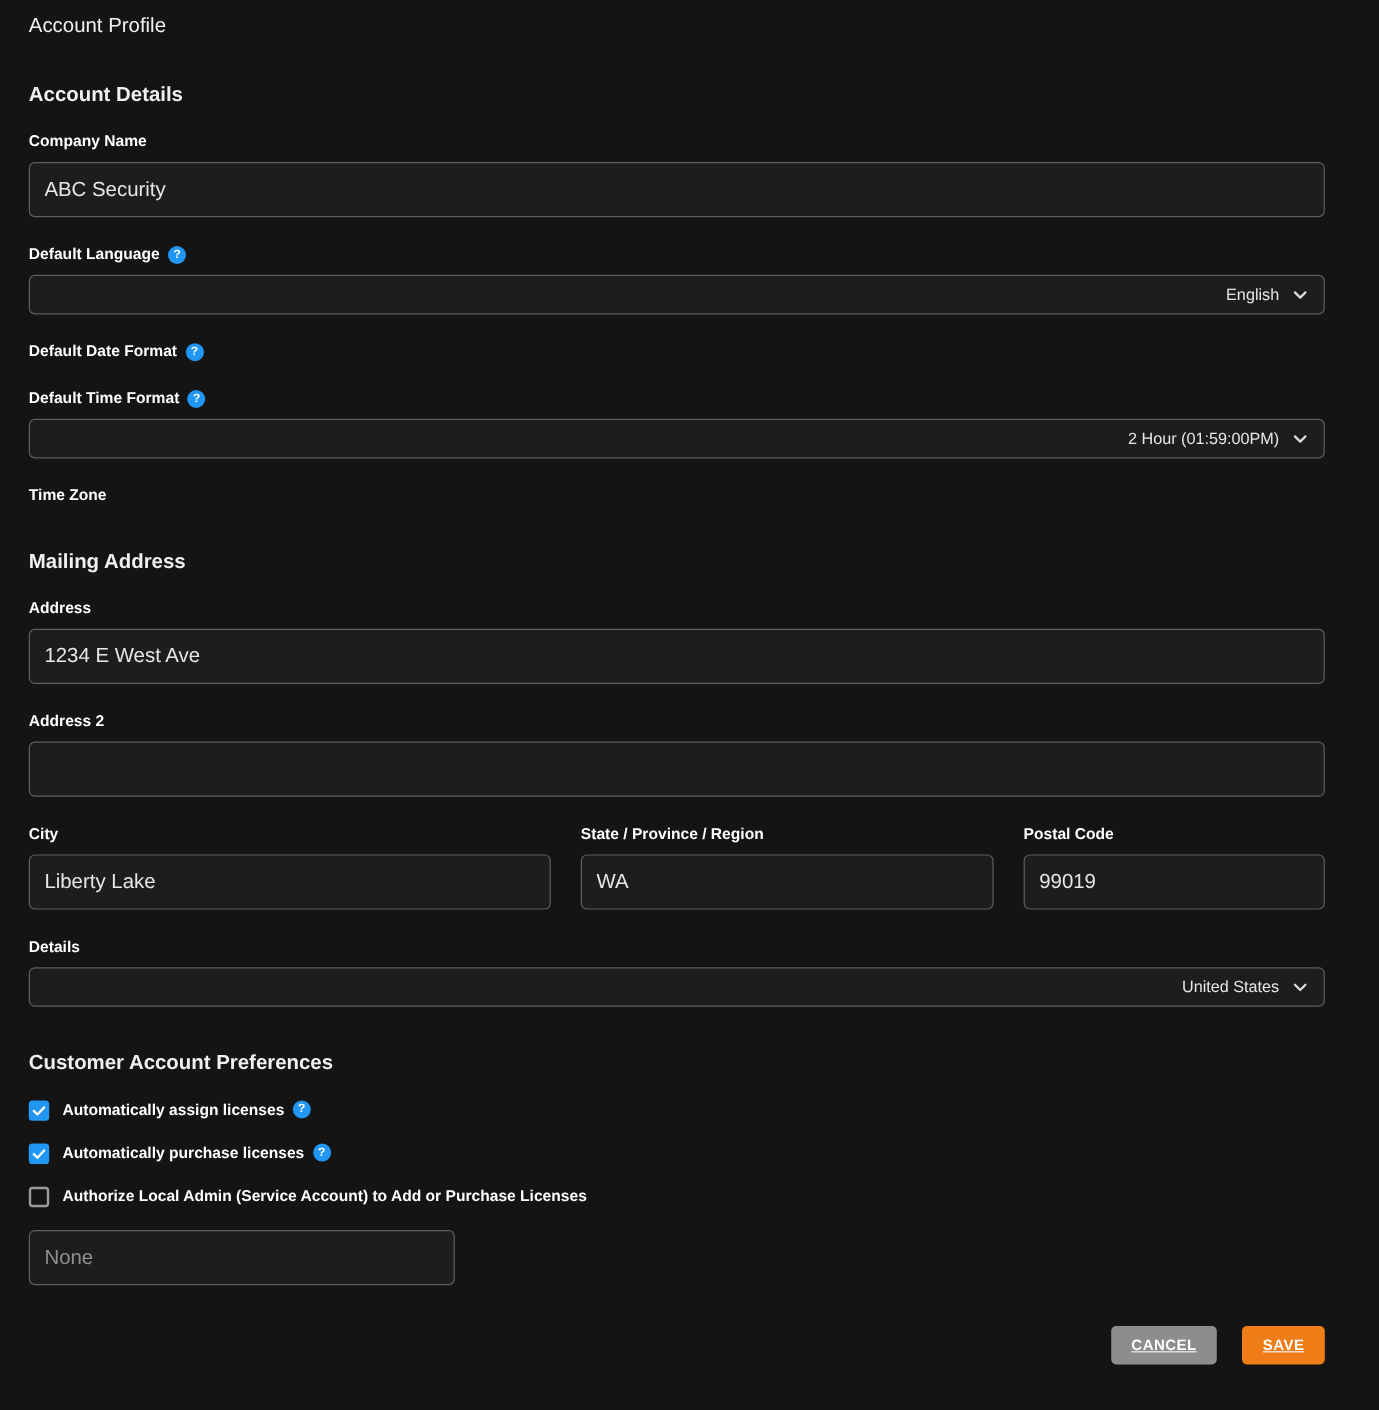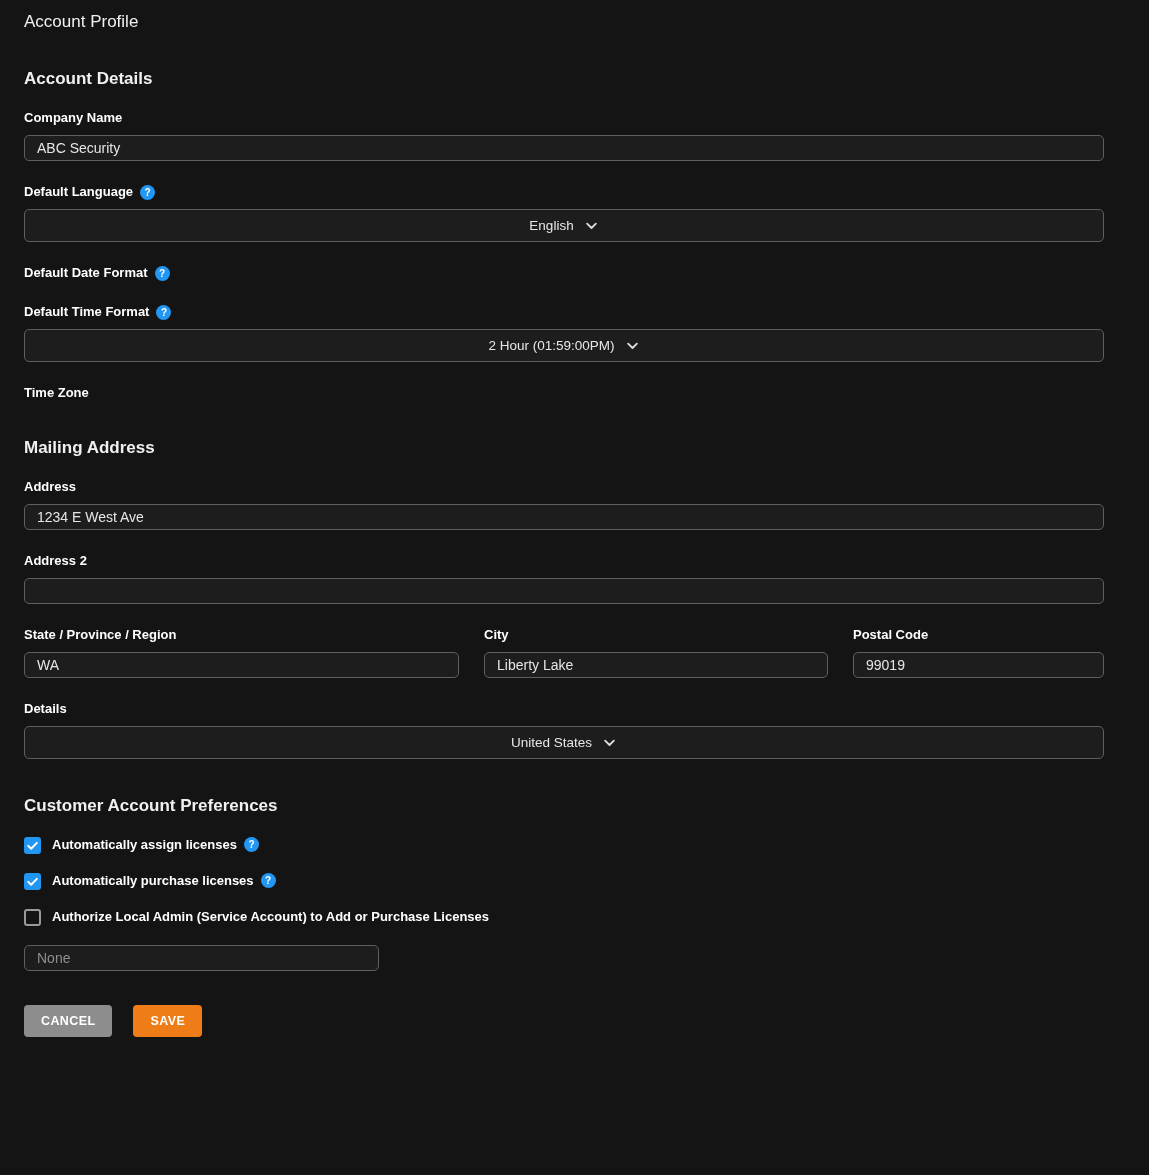--- a/index.html
+++ b/index.html
@@ -60,35 +60,35 @@
     border-radius: 50%;
     background: var(--help-blue);
     color: #ffffff;
     font-size: 10px;
     font-weight: 700;
     cursor: pointer;
     flex: 0 0 auto;
   }
   .text-input {
     width: 100%;
-    height: 26px;
+    height: 46px;
     background: var(--input-bg);
     border: 1px solid var(--input-border);
     border-radius: 5px;
     padding: 0 12px;
     color: #e6e6e6;
-    font-size: 14px;
+    font-size: 17px;
     font-family: "Liberation Sans", sans-serif;
     outline: none;
   }
   .text-input.muted { color: var(--text-muted); }
   .select {
     display: flex;
     align-items: center;
-    justify-content: center;
+    justify-content: flex-end;
     width: 100%;
     height: 33px;
     background: var(--input-bg);
     border: 1px solid var(--input-border);
     border-radius: 5px;
     padding: 0 12px;
     font-size: 13.5px;
     color: #e6e6e6;
     cursor: pointer;
   }
@@ -128,22 +128,24 @@
   .checkbox.checked svg { display: block; }
   .check-label {
     margin-left: 11px;
     font-size: 13px;
     font-weight: 700;
     color: #ffffff;
   }
   .narrow { width: 355px; }
   .footer {
     display: flex;
+    justify-content: flex-end;
     gap: 9px;
     margin-top: 34px;
+    text-decoration: underline;
   }
   .btn {
     height: 32px;
     padding: 0 17px;
     border: none;
     border-radius: 4px;
     color: #ffffff;
     font-size: 12.5px;
     font-weight: 600;
     letter-spacing: 0.4px;
@@ -227,29 +229,29 @@
     <div class="field">
       <div class="label-row">
         <span class="field-label">Address 2</span>
       </div>
       <input class="text-input" type="text" value="" style="">
     </div>
 
     <div class="row-3">
       <div class="field">
         <div class="label-row">
+          <span class="field-label">City</span>
+        </div>
+        <input class="text-input" type="text" value="Liberty Lake" style="">
+      </div>
+      <div class="field">
+        <div class="label-row">
           <span class="field-label">State / Province / Region</span>
         </div>
         <input class="text-input" type="text" value="WA" style="">
-      </div>
-      <div class="field">
-        <div class="label-row">
-          <span class="field-label">City</span>
-        </div>
-        <input class="text-input" type="text" value="Liberty Lake" style="">
       </div>
       <div class="field">
         <div class="label-row">
           <span class="field-label">Postal Code</span>
         </div>
         <input class="text-input" type="text" value="99019" style="">
       </div>
     </div>
 
     <div class="field">

